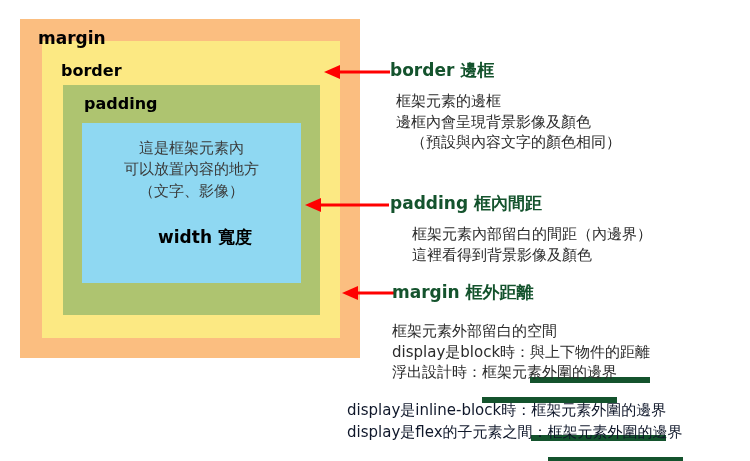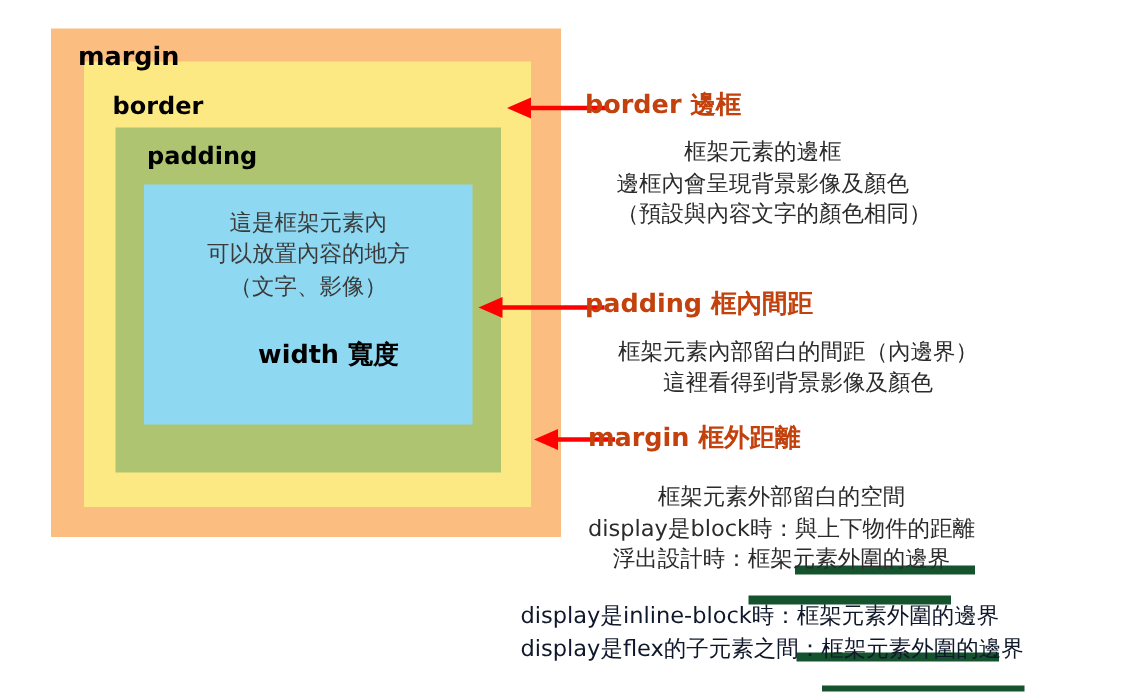--- a/index.html
+++ b/index.html
@@ -3,21 +3,21 @@
 <meta charset="utf-8">
 <style>
   * { margin:0; padding:0; box-sizing:border-box; }
   body {
     width:750px; height:461px; background:#ffffff;
     font-family:"DejaVu Sans","Liberation Sans",sans-serif;
     position:relative; overflow:hidden;
   }
 
   
-  #diagram { position:absolute; left:14px; top:0; width:380px; height:380px; }
+  #diagram { position:absolute; left:0; top:0; width:380px; height:380px; }
 
   .box { position:absolute; }
   .box-label {
     position:absolute; font-weight:bold; color:#000;
     white-space:nowrap; line-height:1;
   }
 
   #margin-box  { left:20px;  top:19px;  width:340px; height:339px; background:#FBBE80; }
   #border-box  { left:42px;  top:41px;  width:298px; height:297px; background:#FCE983; }
   #padding-box { left:63px;  top:85px;  width:257px; height:230px; background:#AEC470; }
@@ -40,28 +40,28 @@
   
   .arrow { position:absolute; height:22px; }
   .arrow svg { display:block; }
   #arrow-border  { left:322px; top:61px;  width:70px; }
   #arrow-padding { left:303px; top:194px; width:88px; }
   #arrow-margin  { left:340px; top:282px; width:58px; }
 
   
   .ann { position:absolute; }
   .ann-head {
-    color:#c2410c; font-weight:bold; font-size:17px;
+    color:#14532d; font-weight:bold; font-size:17px;
     white-space:nowrap; line-height:1;
   }
   .ann-body {
     color:#2b2b2b; font-size:15px; line-height:1.37;
     white-space:nowrap;
   }
-  .ann-body div { white-space:nowrap;text-align:center; }
+  .ann-body div { white-space:nowrap; }
   .u { border-bottom:6px solid #14532d; padding-bottom:16px; }
 
   #ann-border  { left:390px; top:62px;  }
   #ann-border .ann-body  { margin-top:12px; margin-left:6px; }
 
   #ann-padding { left:390px; top:195px; }
   #ann-padding .ann-body { margin-top:12px; margin-left:22px; }
 
   #ann-margin  { left:392px; top:284px; }
   #ann-margin .ann-body  { margin-top:20px; margin-left:0px; }

